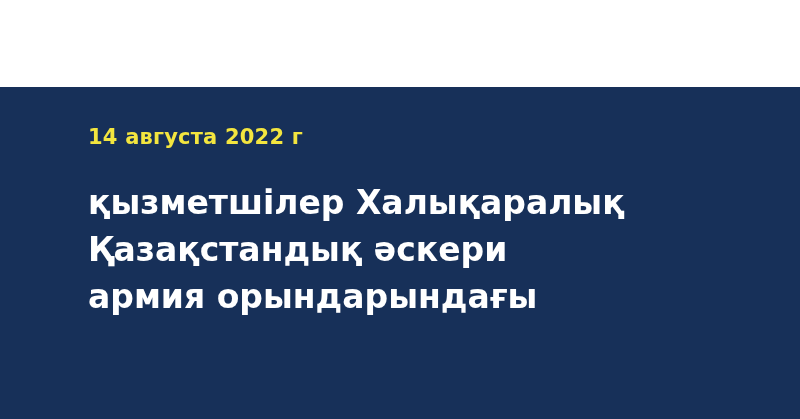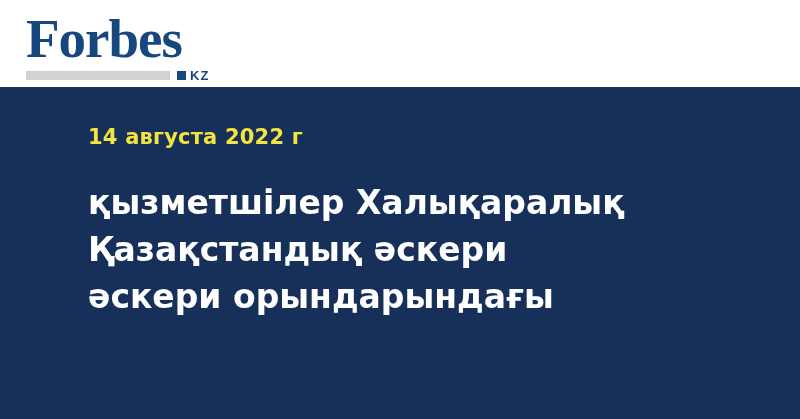--- a/index.html
+++ b/index.html
@@ -122,32 +122,24 @@
   .article-title .tline {
     display: block;
     white-space: nowrap;
   }
 </style>
 </head>
 <body>
 
 <div class="page">
 
-  <div class="header-band">
-    <div class="logo">
-      <div class="logo-wordmark">Forbes</div>
-      <div class="logo-rule"></div>
-      <div class="logo-kz-square"></div>
-      <div class="logo-kz-text">KZ</div>
-    </div>
-  </div>
 
   <div class="article-band">
     <div class="article-date">14 августа 2022 г</div>
 
     <h1 class="article-title">
       <span class="tline">қызметшілер Халықаралық</span>
       <span class="tline">Қазақстандық әскери</span>
-      <span class="tline">әскери орындарындағы</span>
+      <span class="tline">армия орындарындағы</span>
     </h1>
   </div>
 
 </div>
 
 </body></html>

